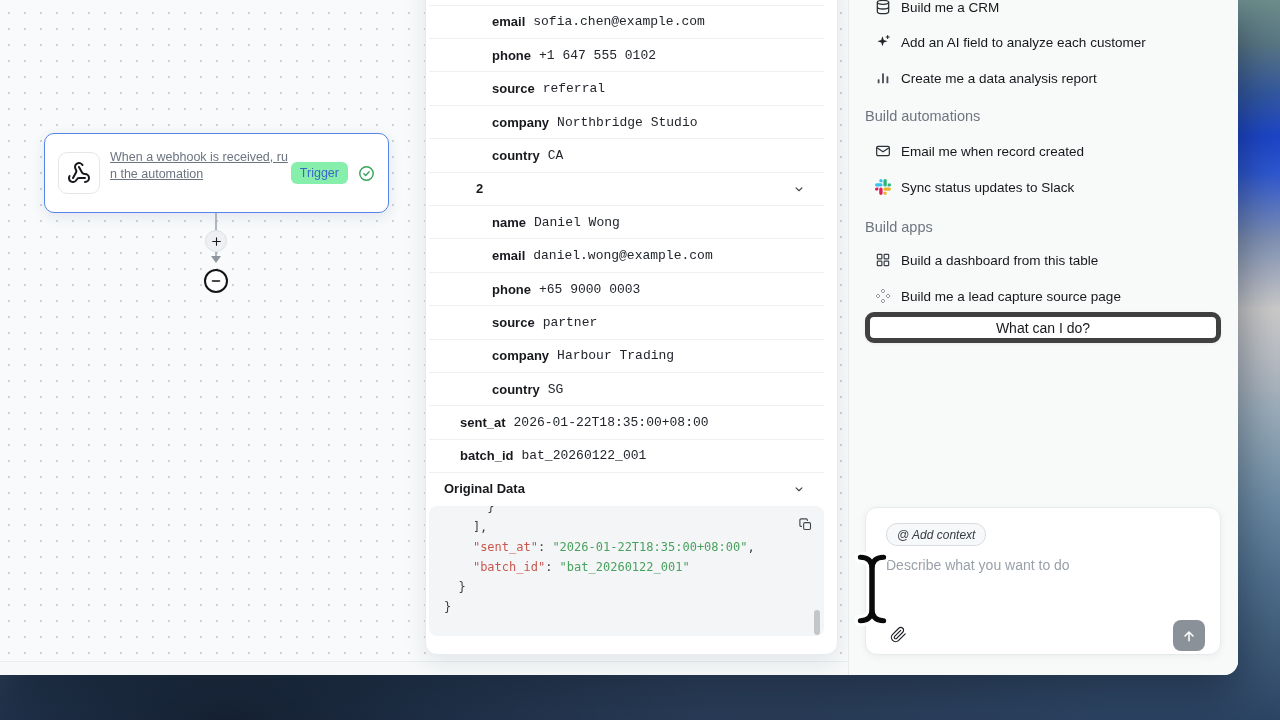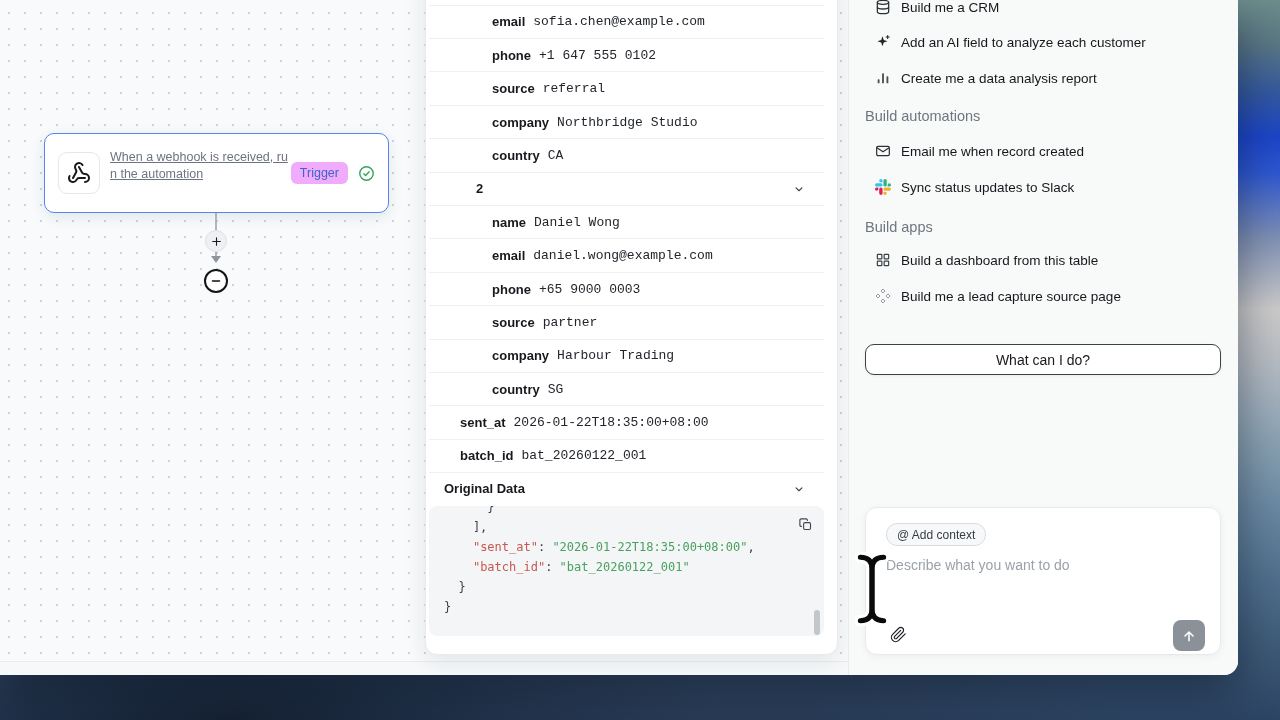--- a/index.html
+++ b/index.html
@@ -37,21 +37,21 @@
     box-shadow:0 4px 14px rgba(40,60,110,.10);
   }
   .node-icon-box{
     width:40px;height:40px;border:1px solid #e4e7ea;border-radius:9px;background:#fff;
     display:flex;align-items:center;justify-content:center;flex:0 0 auto;
   }
   .node-text{flex:1 1 auto;align-self:flex-start;padding-top:12px;min-width:0;}
   .node-title{font-size:14px;font-weight:700;color:#16181c;line-height:17px;}
   .node-desc{font-size:12.5px;color:#6c7480;line-height:16.5px;margin-top:3px;white-space:nowrap;text-decoration:underline;}
   .badge{
-    background:#f0abfc;color:#3e66c4;font-size:12.5px;font-weight:500;
+    background:#86efac;color:#3e66c4;font-size:12.5px;font-weight:500;
     padding:4px 9px;border-radius:6px;flex:0 0 auto;
   }
   .conn-line{position:absolute;left:215px;width:1.5px;background:#aeb5bd;}
   .plus-btn{
     position:absolute;left:205px;top:230px;width:22px;height:22px;border-radius:50%;
     background:#eef0f3;border:1px solid #dde1e5;box-sizing:border-box;
     display:flex;align-items:center;justify-content:center;
   }
   .arrow-head{
     position:absolute;left:211px;top:256px;width:0;height:0;
@@ -101,34 +101,34 @@
     position:absolute;left:848px;top:0;width:390px;height:675px;background:#f8f9f9;
     border-left:1px solid #e9ebed;box-sizing:border-box;
   }
   .sb-item{
     position:absolute;left:26px;height:18px;display:flex;align-items:center;gap:10px;
     font-size:13.5px;color:#15181c;white-space:nowrap;
   }
   .sb-item .sb-ico{width:16px;height:16px;display:flex;align-items:center;justify-content:center;flex:0 0 auto;}
   .sb-header{position:absolute;left:16px;font-size:14.5px;color:#6f7680;white-space:nowrap;}
   .wcid-btn{
-    position:absolute;left:16px;top:344px;width:356px;height:31px;background:#fff;
-    border:1px solid #404040;border-radius:9px;box-sizing:border-box;
+    position:absolute;left:16px;top:312px;width:356px;height:31px;background:#fff;
+    border:5px solid #404040;border-radius:9px;box-sizing:border-box;
     display:flex;align-items:center;justify-content:center;
     font-size:14px;color:#17191d;box-shadow:0 1px 3px rgba(20,30,50,.06);
   }
   .chat-card{
     position:absolute;left:16px;top:507px;width:356px;height:148px;background:#fff;
     border:1px solid #e7eaed;border-radius:12px;box-sizing:border-box;
     box-shadow:0 2px 8px rgba(20,30,50,.05);
   }
   .ctx-chip{
     position:absolute;left:20px;top:15px;height:23px;padding:0 10px;
     background:#f7f8fa;border:1px solid #d9dde2;border-radius:11px;box-sizing:border-box;
-    display:flex;align-items:center;font-size:12px;color:#363c44;
+    display:flex;align-items:center;font-size:12px;color:#363c44;font-style:italic;
   }
   .chat-placeholder{position:absolute;left:20px;top:49px;font-size:14px;color:#9aa1aa;}
   .attach-btn{position:absolute;left:24px;top:118px;display:flex;}
   .send-btn{
     position:absolute;left:307px;top:112px;width:32px;height:31px;background:#8b9198;
     border-radius:8px;display:flex;align-items:center;justify-content:center;
   }
   .cursor{position:absolute;left:852px;top:549px;z-index:50;pointer-events:none;}
 </style>
 </head>

